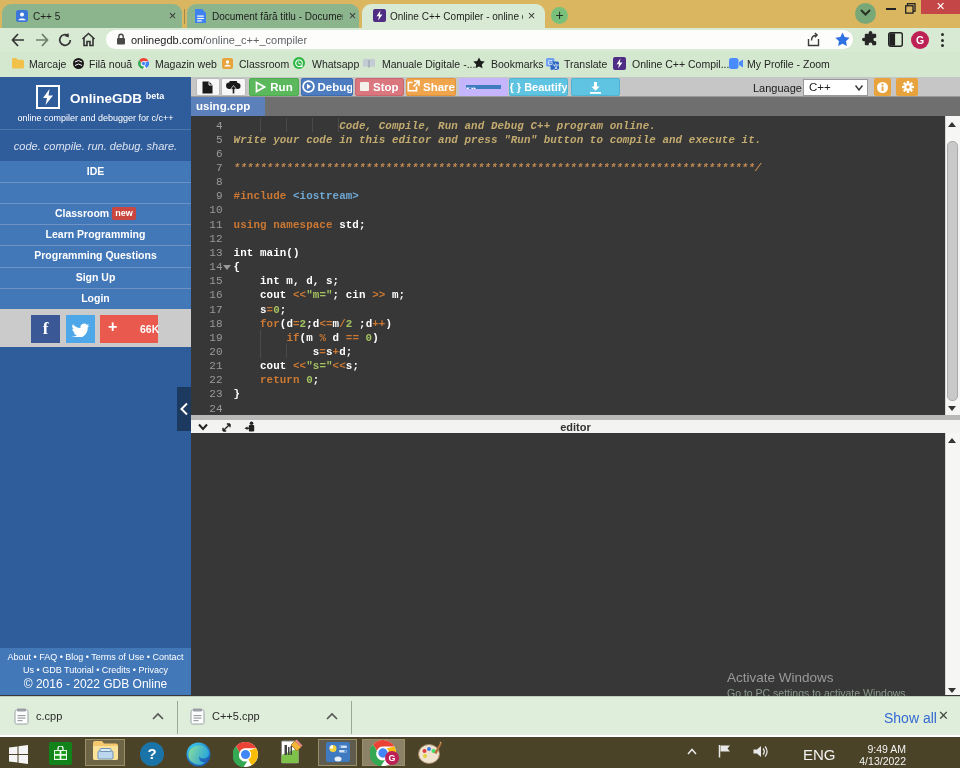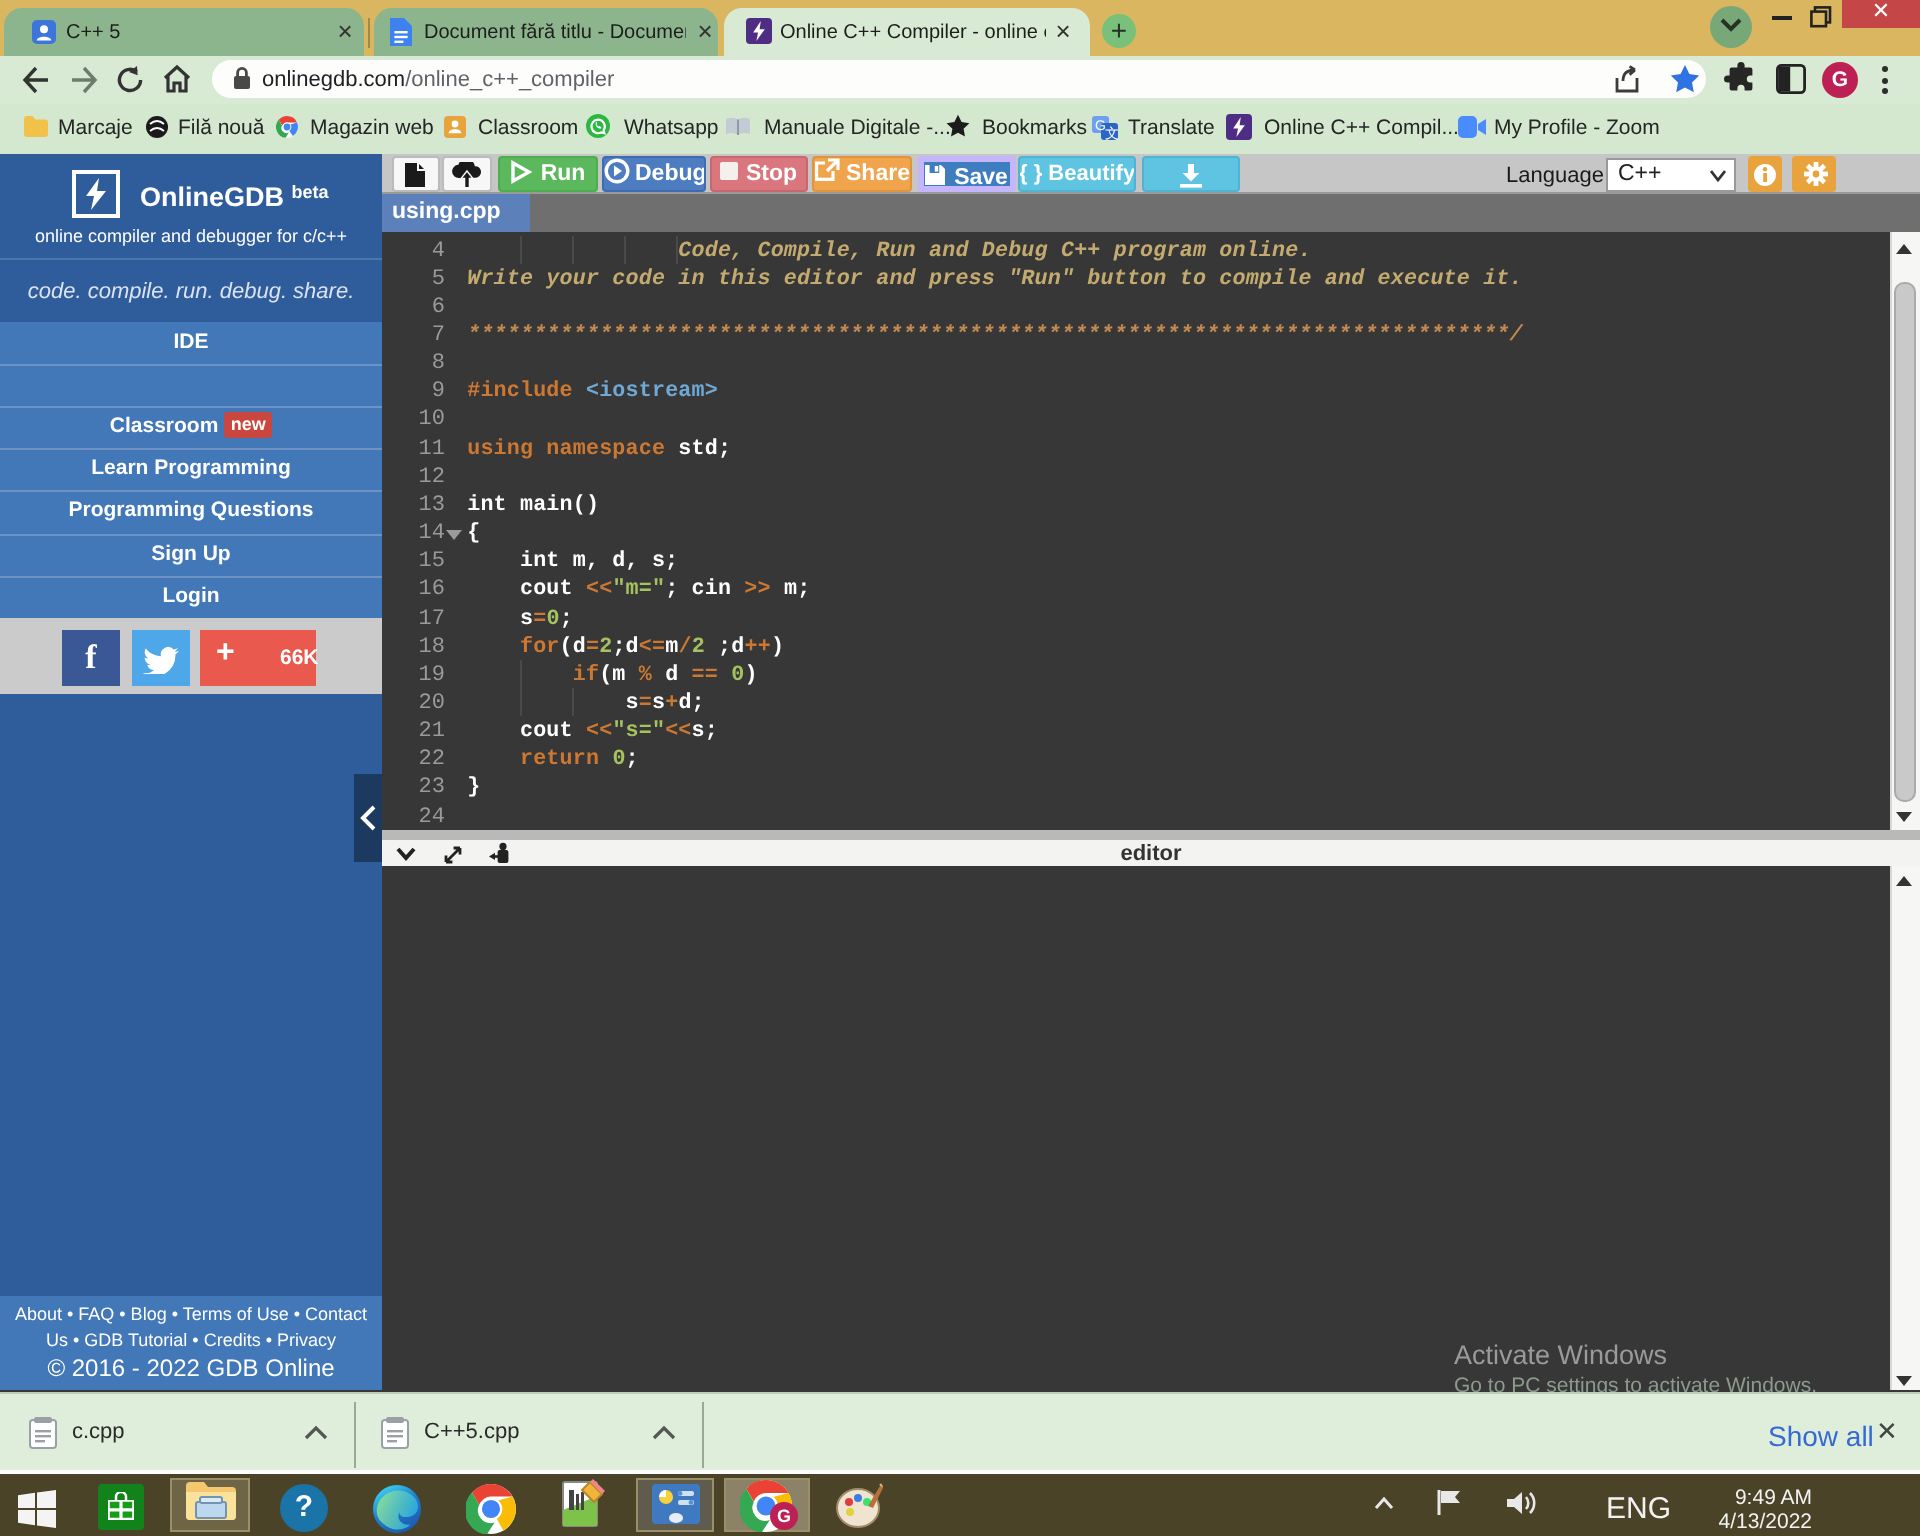--- a/index.html
+++ b/index.html
@@ -265,21 +265,21 @@
         <circle cx="6.5" cy="6.5" r="5.4" fill="none" stroke="#fff" stroke-width="1.7"></circle>
         <path d="M5 3.8 L9 6.5 L5 9.2 Z" fill="#fff"></path>
       </svg>Debug</div>
 <div class="abs gbtn" style="left:355px; top:78px; width:48.5px; background:#d9767e; border:1px solid #c9666e;"><svg width="9" height="9" style="margin-right:4px;">
         <rect width="9" height="9" rx="1" fill="#f4f0ec"></rect>
       </svg>Stop</div>
 <div class="abs gbtn" style="left:406px; top:78px; width:50px; background:#f0a44c; border:1px solid #e0943c;"><svg width="13" height="12" style="margin-right:3px; margin-bottom:-1px;">
         <path d="M9.5 6.5 V10.7 H1.3 V2.5 H5.5" fill="none" stroke="#fff" stroke-width="1.6"></path>
         <path d="M7 1 H12 V6 M12 1 L6.5 6.5" fill="none" stroke="#fff" stroke-width="1.6"></path>
       </svg>Share</div>
-<div class="abs gbtn" style="left:458.5px; top:78px; width:49px; background:#3e7dbf; border:3px solid #c4b5fd;"><svg width="11" height="11" style="margin-right:4px; margin-bottom:-1px;">
+<div class="abs gbtn" style="left:458.5px; top:78px; width:49px; background:#3e7dbf; border:7px solid #c4b5fd;"><svg width="11" height="11" style="margin-right:4px; margin-bottom:-1px;">
         <path d="M0.5 0.5 H8.5 L10.5 2.5 V10.5 H0.5 Z" fill="#fff"></path>
         <rect x="2.8" y="0.5" width="4.8" height="4" fill="#3e7dbf"></rect>
         <rect x="5.4" y="1" width="1.7" height="2.8" fill="#fff"></rect>
       </svg>Save</div>
 <div class="abs gbtn" style="left:508.5px; top:78px; width:59px; background:#5fc3e2; border:1px solid #4fb3d2; font-size:11px;">{ } Beautify</div>
 <div class="abs gbtn" style="left:570.5px; top:78px; width:49px; background:#5fc3e2; border:1px solid #4fb3d2;"><svg width="13" height="12" style="margin-top:2.5px;">
         <path d="M5 0 H8 V4.5 H10.7 L6.5 8.7 L2.3 4.5 H5 Z" fill="#fff"></path>
         <rect x="1" y="10" width="11" height="1.8" fill="#fff"></rect>
       </svg></div>
 <div class="abs" style="left:753px; top:81.5px; font-size:11px; color:#1a1a1a;">Language</div>

